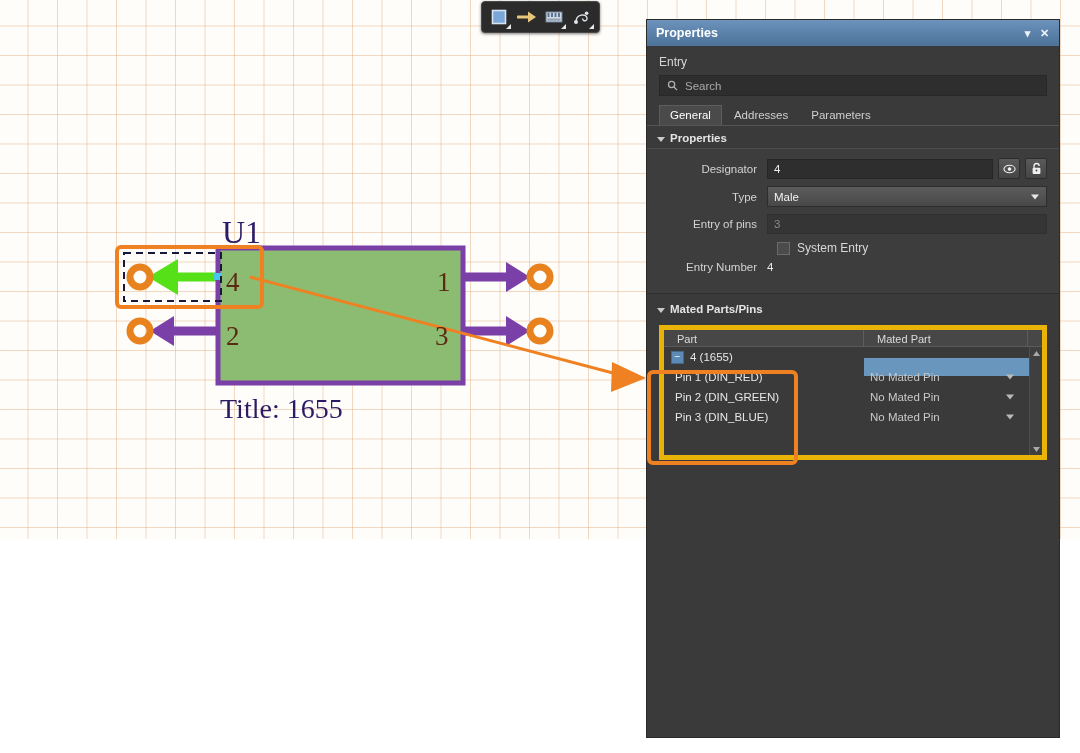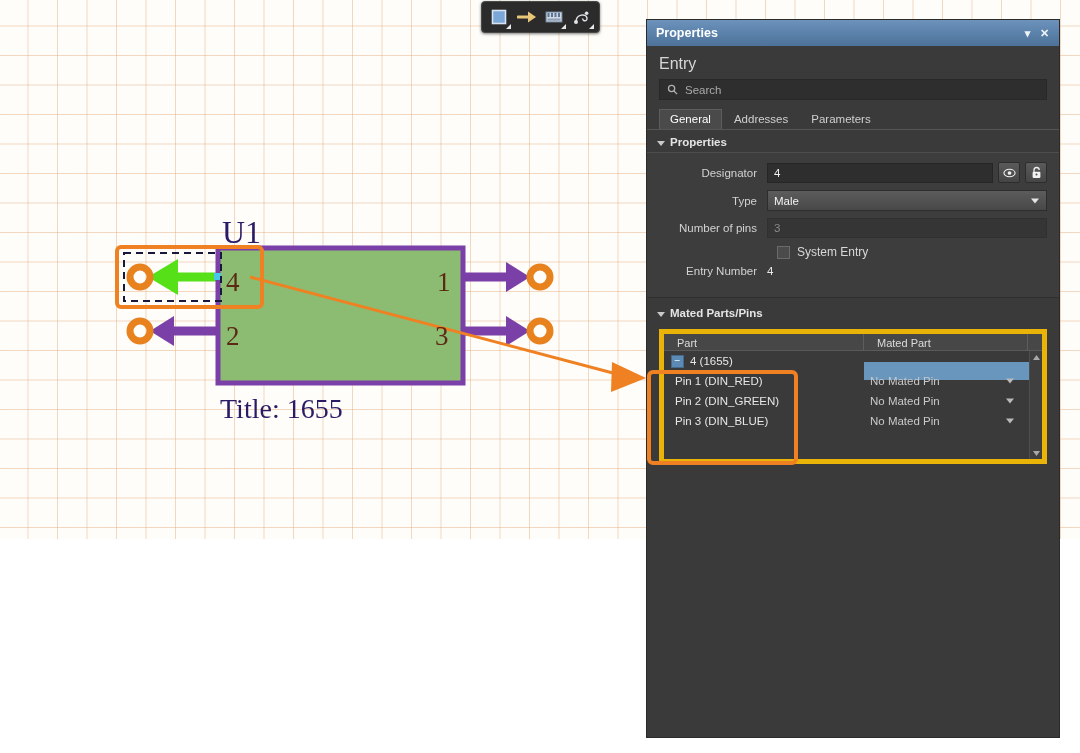--- a/index.html
+++ b/index.html
@@ -79,21 +79,21 @@
     display: flex; align-items: center; justify-content: center;
     color: #eef3f8;
     font-size: 11px;
     line-height: 1;
   }
 
   #panel-body { flex: 1; display: flex; flex-direction: column; overflow: hidden; }
 
   .obj-type {
     padding: 9px 12px 6px 12px;
-    font-size: 16px;
+    font-size: 12px;
     color: #d6d6d6;
   }
 
   .search-row { padding: 0 12px 9px 12px; }
   .search-box {
     height: 21px;
     background: #2e2e2e;
     border: 1px solid #282828;
     display: flex; align-items: center;
     padding: 0 7px;
@@ -433,21 +433,21 @@
 
       <div class="frow">
         <div class="flabel">Type</div>
         <div class="fselect">
           <span>Male</span>
           <span class="caret"></span>
         </div>
       </div>
 
       <div class="frow">
-        <div class="flabel">Number of pins</div>
+        <div class="flabel">Entry of pins</div>
         <div class="finput disabled">3</div>
       </div>
 
       <div class="checkrow">
         <span class="cbox"></span>
         <span>System Entry</span>
       </div>
 
       <div class="frow statrow">
         <div class="flabel">Entry Number</div>

